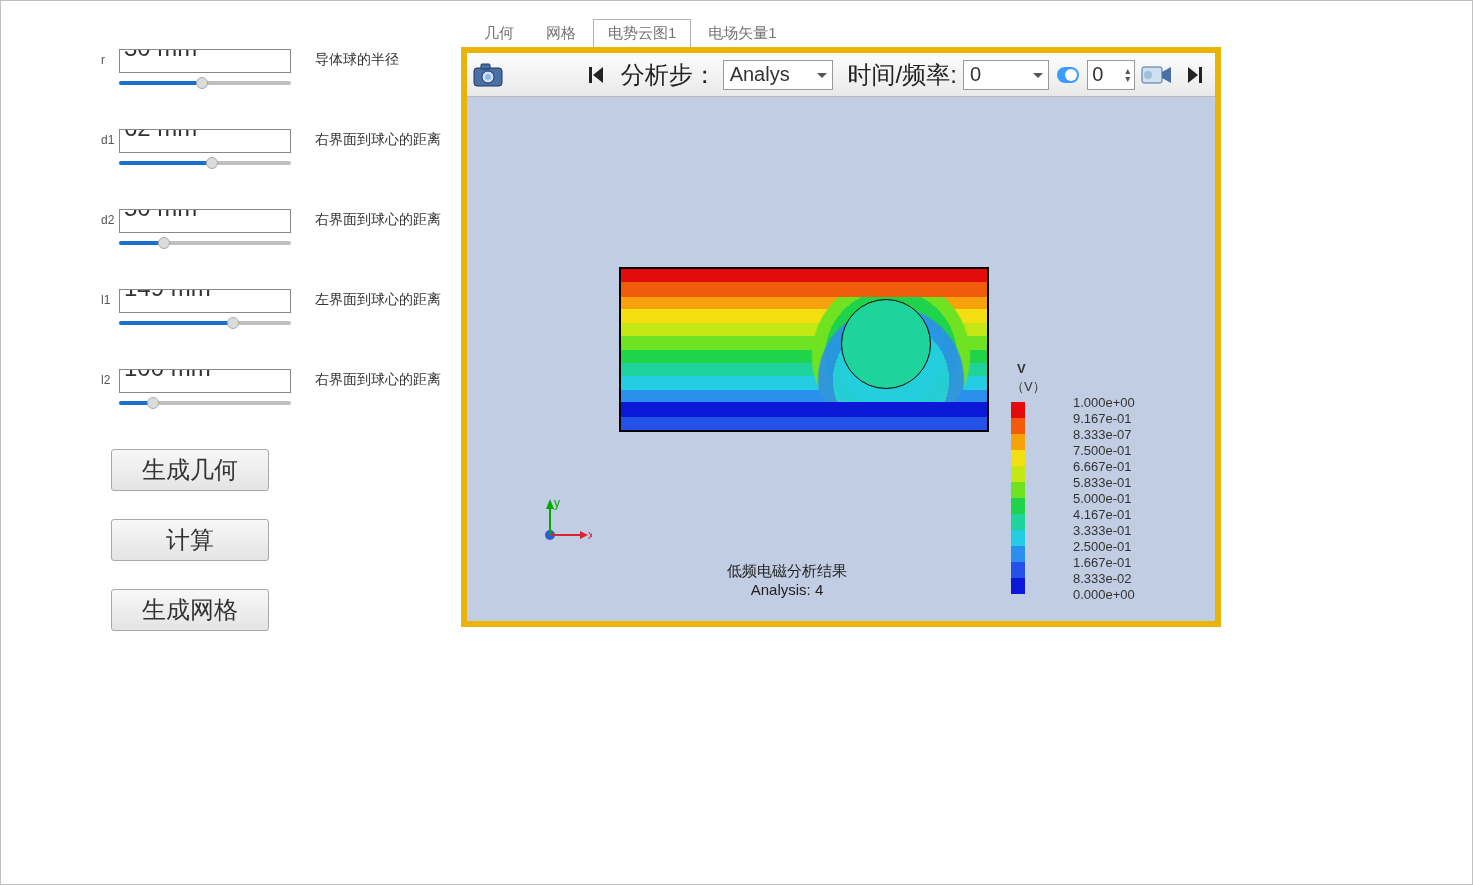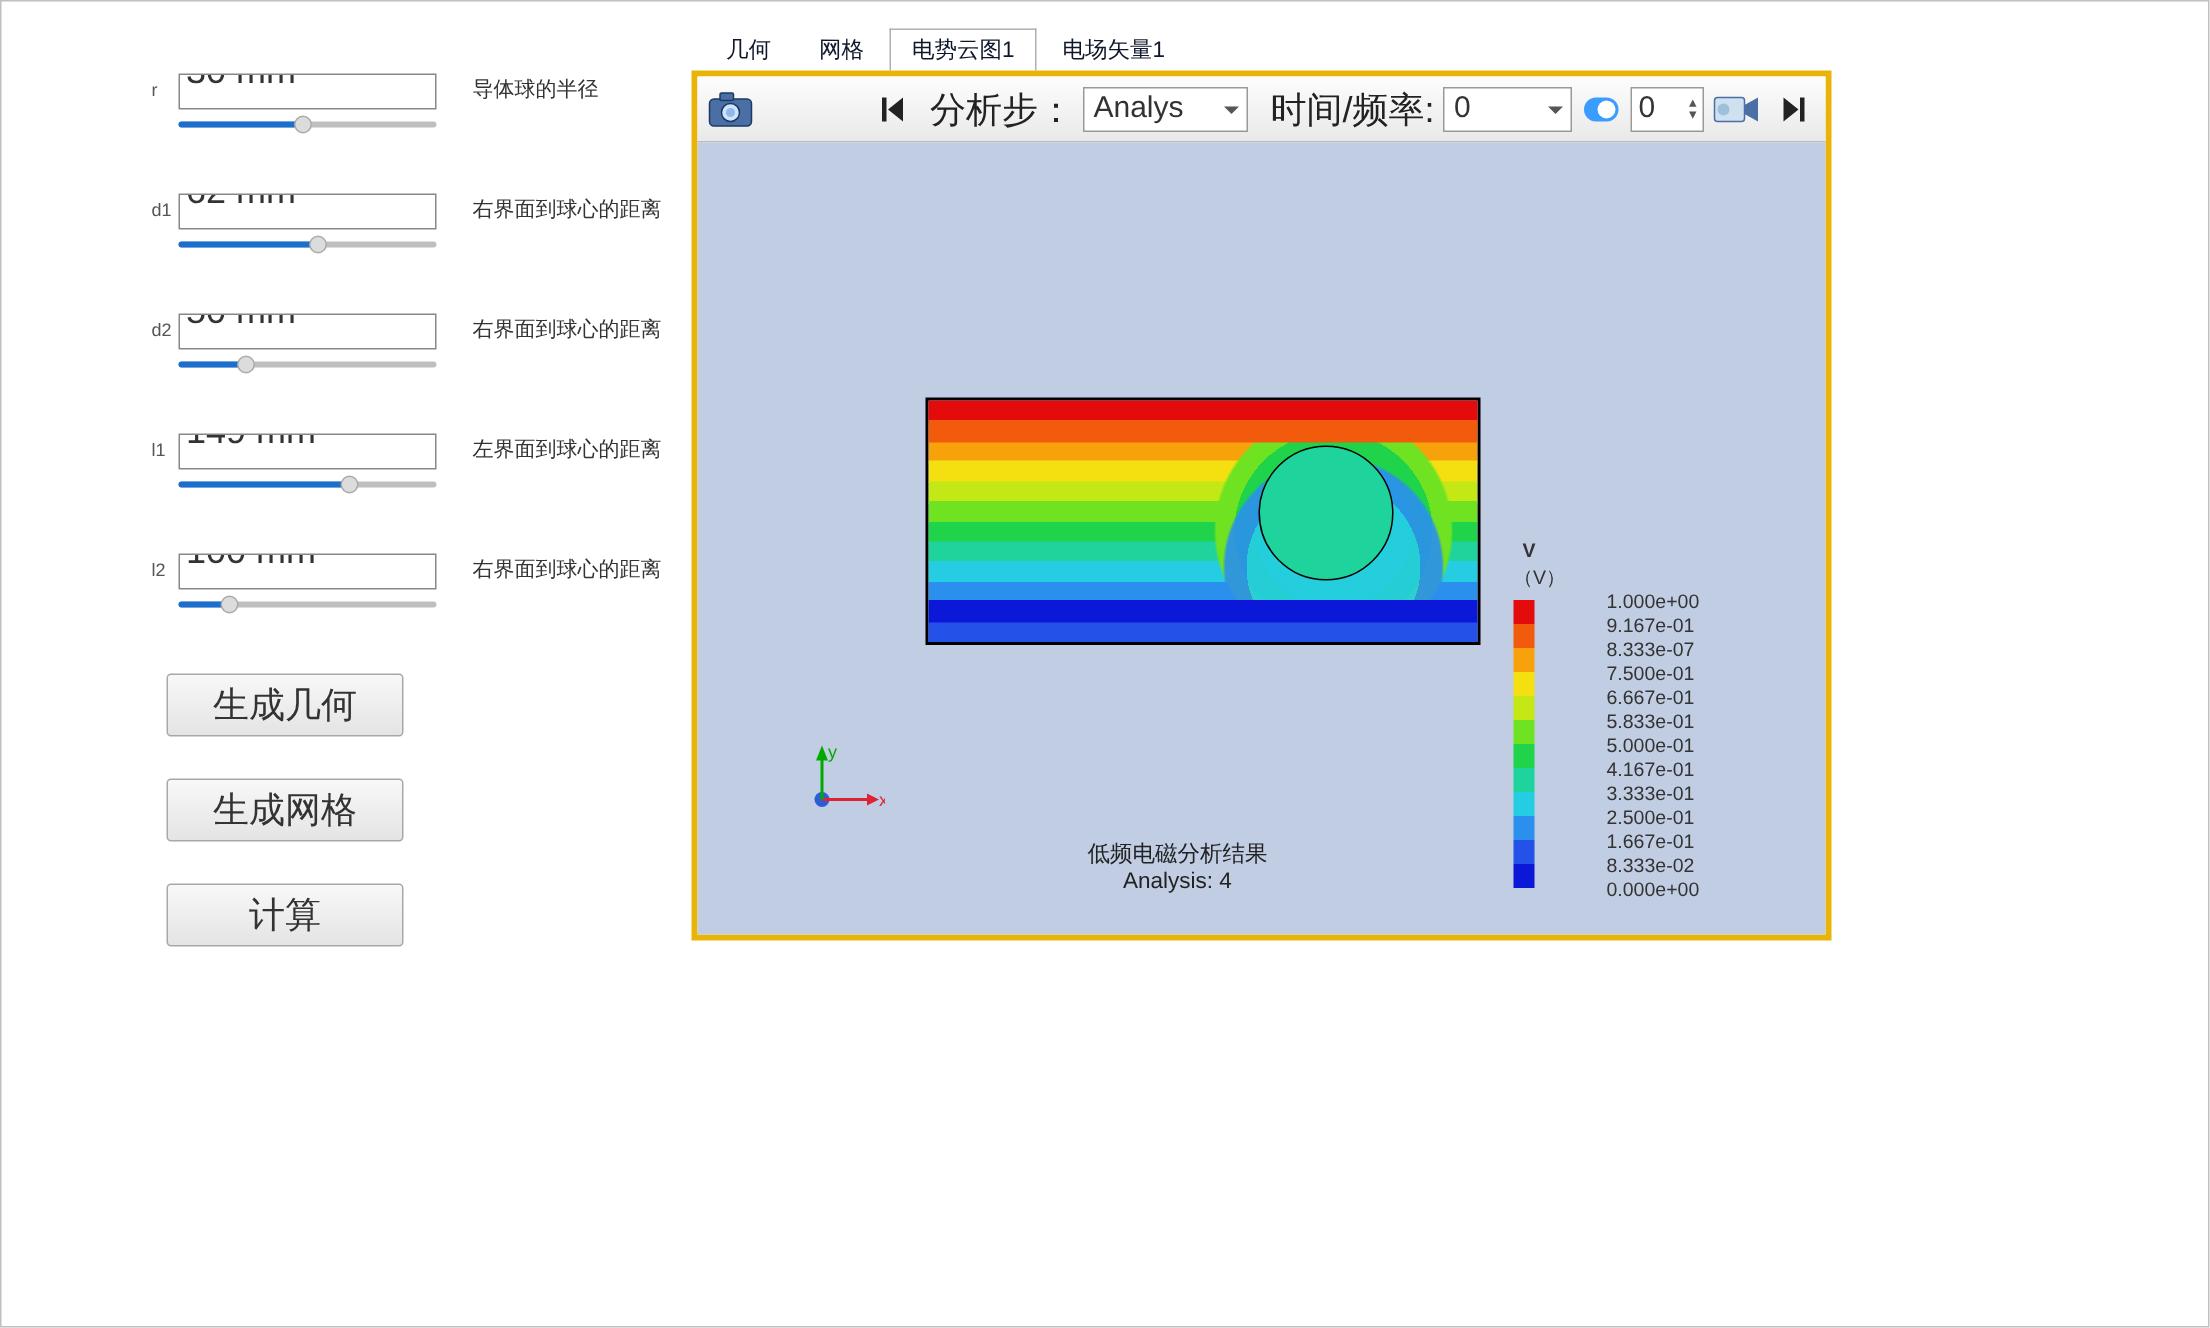--- a/index.html
+++ b/index.html
@@ -72,34 +72,34 @@
   
   .right { flex: 1; position: relative; }
 
   .tabs {
     display: flex; align-items: flex-end;
     padding-left: 8px; height: 28px;
     font-size: 15px;
   }
   .tab {
     padding: 4px 14px 4px 14px;
-    color: #0f172a; cursor: pointer;
+    color: #737373; cursor: pointer;
     border: 1px solid transparent;
     border-bottom: none;
     margin-right: 2px;
   }
   .tab.active {
     border: 1px solid #b0b0b0;
     border-bottom: 1px solid #fff;
     background: #fff;
     position: relative; top: 1px;
   }
 
   .viewer-frame {
-    border: 4px solid #eab308;
+    border: 6px solid #eab308;
     height: 580px; width: 760px;
     background: #fff;
     position: relative;
   }
 
   .toolbar {
     height: 44px; border-bottom: 1px solid #bbb;
     display: flex; align-items: center;
     padding: 0 4px; gap: 2px;
     background: linear-gradient(#fdfdfd,#e9e9e9);
@@ -239,22 +239,22 @@
         <div class="slider-track"></div>
         <div class="slider-fill" style="width:20%"></div>
         <div class="slider-thumb" style="left:20%"></div>
       </div>
     </div>
     <div class="param-label">右界面到球心的距离</div>
         </div>
       </div>
     <div class="btn-col">
       <div class="big-btn">生成几何</div>
+      <div class="big-btn">计算</div>
       <div class="big-btn">生成网格</div>
-      <div class="big-btn">计算</div>
     </div>
   </div>
 
   <div class="right">
     <div class="tabs" id="tabs">
         <div class="tab">几何</div>
         <div class="tab">网格</div>
         <div class="tab active">电势云图1</div>
         <div class="tab">电场矢量1</div>
       </div>

